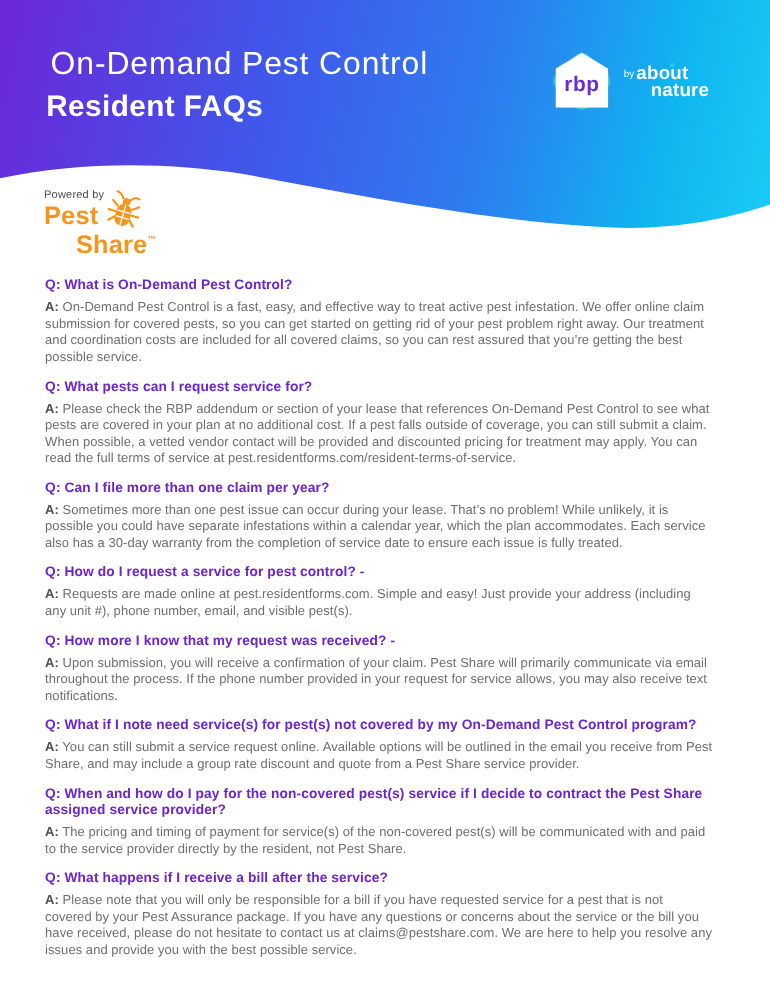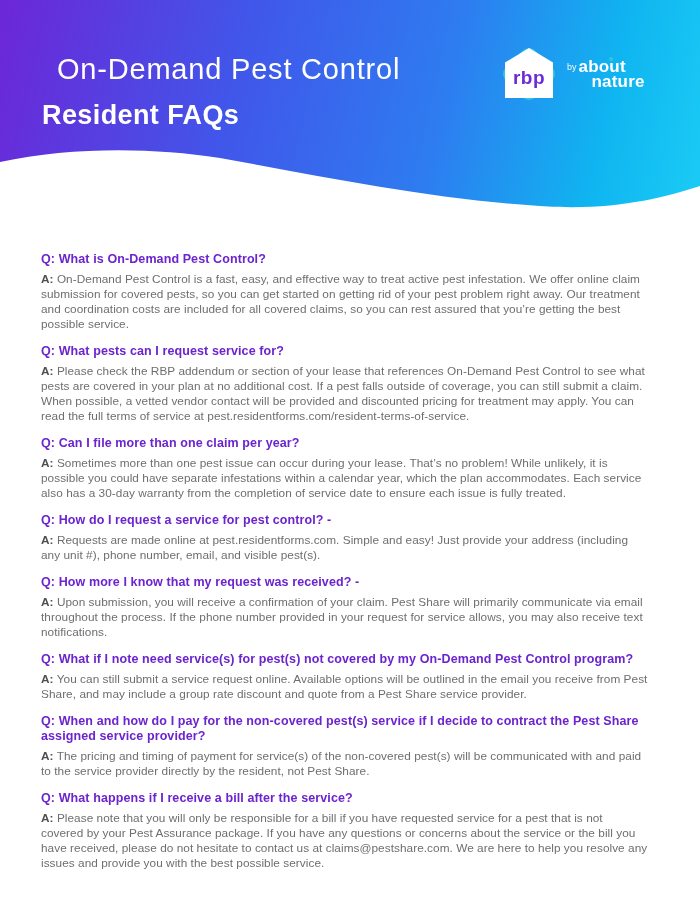--- a/index.html
+++ b/index.html
@@ -4,21 +4,21 @@
 <style>
   html,body{margin:0;padding:0;background:#fff;}
   .page{
     position:relative;width:700px;height:906px;overflow:hidden;background:#fff;
     font-family:"Liberation Sans",sans-serif;
   }
   
   .header{position:relative;width:700px;height:240px;}
   .header svg.wave{position:absolute;top:0;left:0;display:block;}
   .title-block{position:absolute;left:42px;top:38px;color:#fff;}
-  .title-block h1{margin:15px;font-size:29px;font-weight:400;letter-spacing:0.8px;line-height:32px;}
+  .title-block h1{margin:4px;font-size:29px;font-weight:400;letter-spacing:0.8px;line-height:32px;}
   .title-block h2{margin:7px 0 0;font-size:27px;font-weight:700;letter-spacing:0.4px;line-height:30px;}
   
   .rbp-lockup{position:absolute;left:501px;top:46px;display:flex;align-items:center;}
   .rbp-mark{position:relative;width:56px;height:56px;}
   .rbp-diamond{position:absolute;left:7px;top:7px;width:42px;height:42px;background:#2FC9D9;border-radius:9px;transform:rotate(45deg);}
   .rbp-house{
     position:absolute;left:3px;top:2px;width:50px;height:52px;background:#fff;
     clip-path:polygon(50% 0%,98% 28%,98% 96%,2% 96%,2% 28%);
     display:flex;align-items:center;justify-content:center;
   }
@@ -80,20 +80,36 @@
       <div class="sn-text">
         <span class="sn-by">by</span>
         <span class="sn-lines">
           <span class="sn-line1">about</span>
           <span class="sn-line2">nature</span>
           <span class="sn-odot"></span>
         </span>
       </div>
     </div>
 
+    <div class="powered">
+      <div class="powered-label">Powered by</div>
+      <div class="pest-line">Pest</div>
+      <div class="share-line"><span>Share</span><sup>™</sup></div>
+      <svg class="bug" viewBox="0 0 40 44">
+        <g transform="rotate(6 20 22)">
+          <path d="M15 9 Q12 3 6 3" fill="none" stroke="#F7941E" stroke-width="2.4" stroke-linecap="round"></path>
+          <path d="M24 9 Q28 3 34 5" fill="none" stroke="#F7941E" stroke-width="2.4" stroke-linecap="round"></path>
+          <path d="M11 19 L4 14 M10 26 L2 26 M11 32 L5 38 M29 19 L36 14 M30 26 L38 26 M29 32 L35 38" stroke="#F7941E" stroke-width="2.6" fill="none" stroke-linecap="round"></path>
+          <circle cx="20" cy="12" r="4.6" fill="#F7941E"></circle>
+          <rect x="11" y="15" width="18" height="26" rx="9" fill="#F7941E"></rect>
+          <path d="M20 15 V41" stroke="#fff" stroke-width="1.6"></path>
+          <path d="M12 24 H28 M12 31 H28" stroke="#fff" stroke-width="1.4"></path>
+        </g>
+      </svg>
+    </div>
   </div>
 
   <main class="faq">
 
     <section class="faq-item">
       <h3 class="q">Q: What is On-Demand Pest Control?</h3>
       <p class="a"><strong>A:</strong> <span>On-Demand Pest Control is a fast, easy, and effective way to treat active pest infestation. We offer online claim submission for covered pests, so you can get started on getting rid of your pest problem right away. Our treatment and coordination costs are included for all covered claims, so you can rest assured that you’re getting the best possible service.</span></p>
     </section>
 
     <section class="faq-item">

